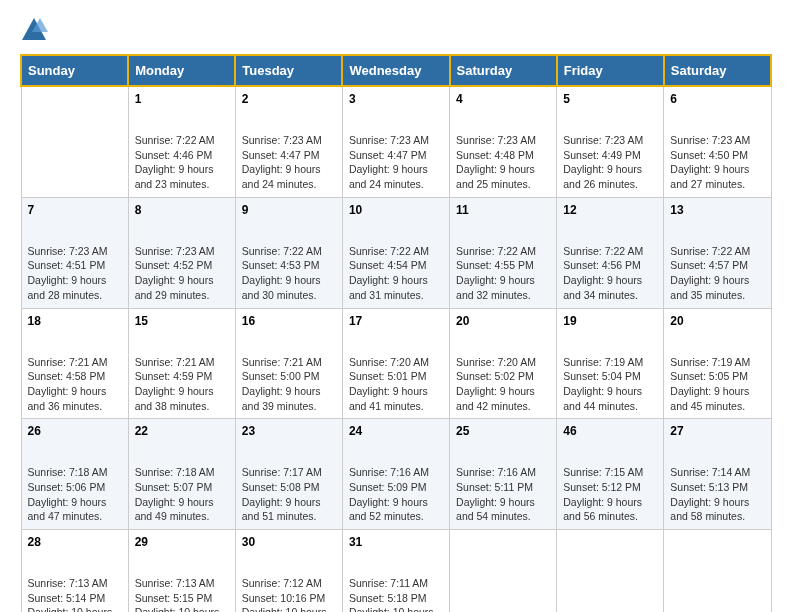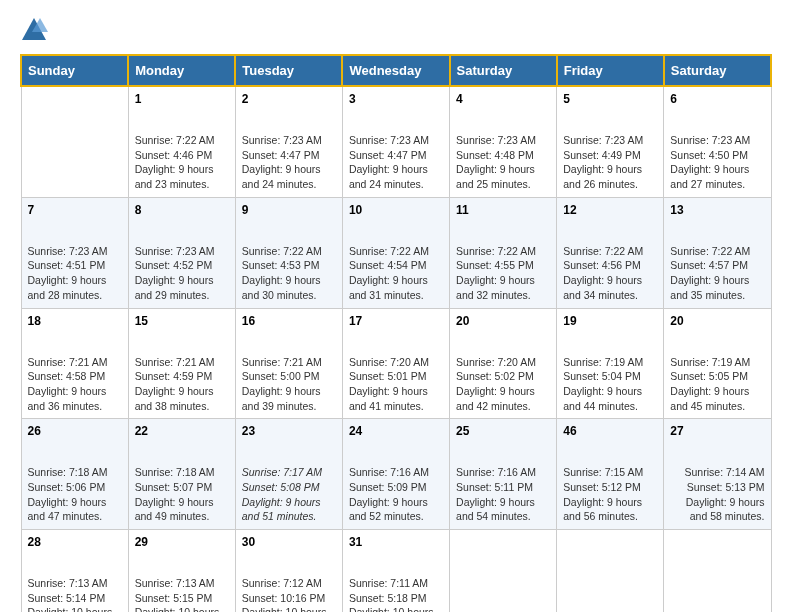--- a/index.html
+++ b/index.html
@@ -288,21 +288,21 @@
         </td>
         <td>
           <span class="day-number">22</span>
           <div class="day-info" style="white-space: pre-line;">Sunrise: 7:18 AM
 Sunset: 5:07 PM
 Daylight: 9 hours
 and 49 minutes.</div>
         </td>
         <td>
           <span class="day-number">23</span>
-          <div class="day-info" style="white-space: pre-line; font-style: italic;">Sunrise: 7:17 AM
+          <div class="day-info" style="white-space: pre-line;">Sunrise: 7:17 AM
 Sunset: 5:08 PM
 Daylight: 9 hours
 and 51 minutes.</div>
         </td>
         <td>
           <span class="day-number">24</span>
           <div class="day-info" style="white-space: pre-line;">Sunrise: 7:16 AM
 Sunset: 5:09 PM
 Daylight: 9 hours
 and 52 minutes.</div>
@@ -316,21 +316,21 @@
         </td>
         <td>
           <span class="day-number">46</span>
           <div class="day-info" style="white-space: pre-line;">Sunrise: 7:15 AM
 Sunset: 5:12 PM
 Daylight: 9 hours
 and 56 minutes.</div>
         </td>
         <td>
           <span class="day-number">27</span>
-          <div class="day-info" style="white-space: pre-line; text-align: right;">Sunrise: 7:14 AM
+          <div class="day-info" style="white-space: pre-line;">Sunrise: 7:14 AM
 Sunset: 5:13 PM
 Daylight: 9 hours
 and 58 minutes.</div>
         </td>
       </tr>
       <tr>
         <td>
           <span class="day-number">28</span>
           <div class="day-info" style="white-space: pre-line;">Sunrise: 7:13 AM
 Sunset: 5:14 PM

